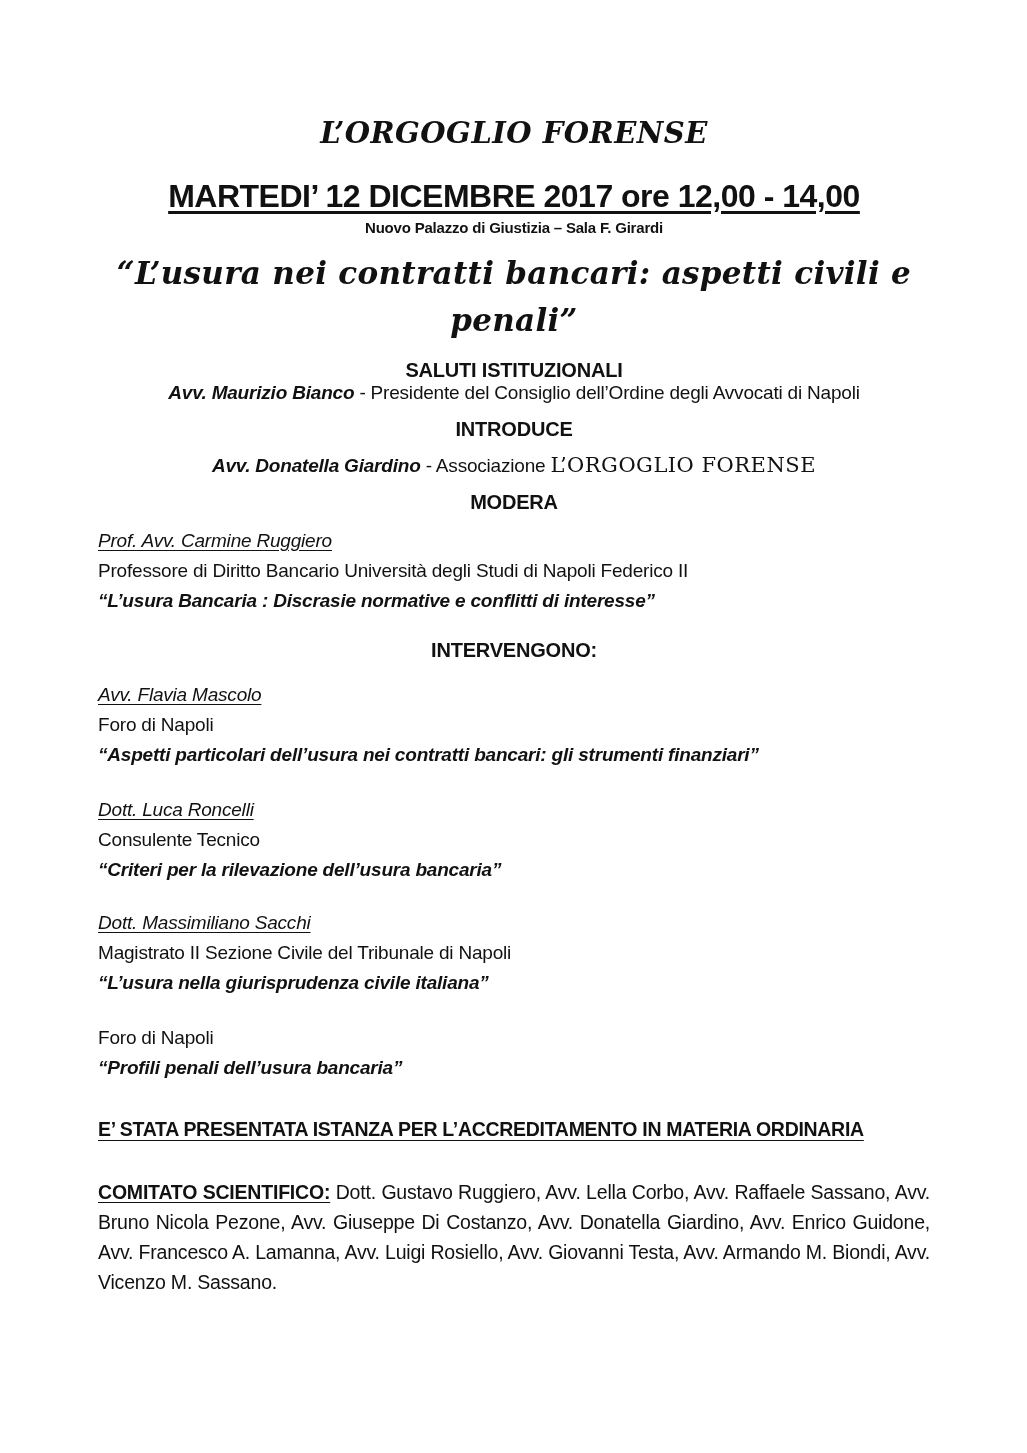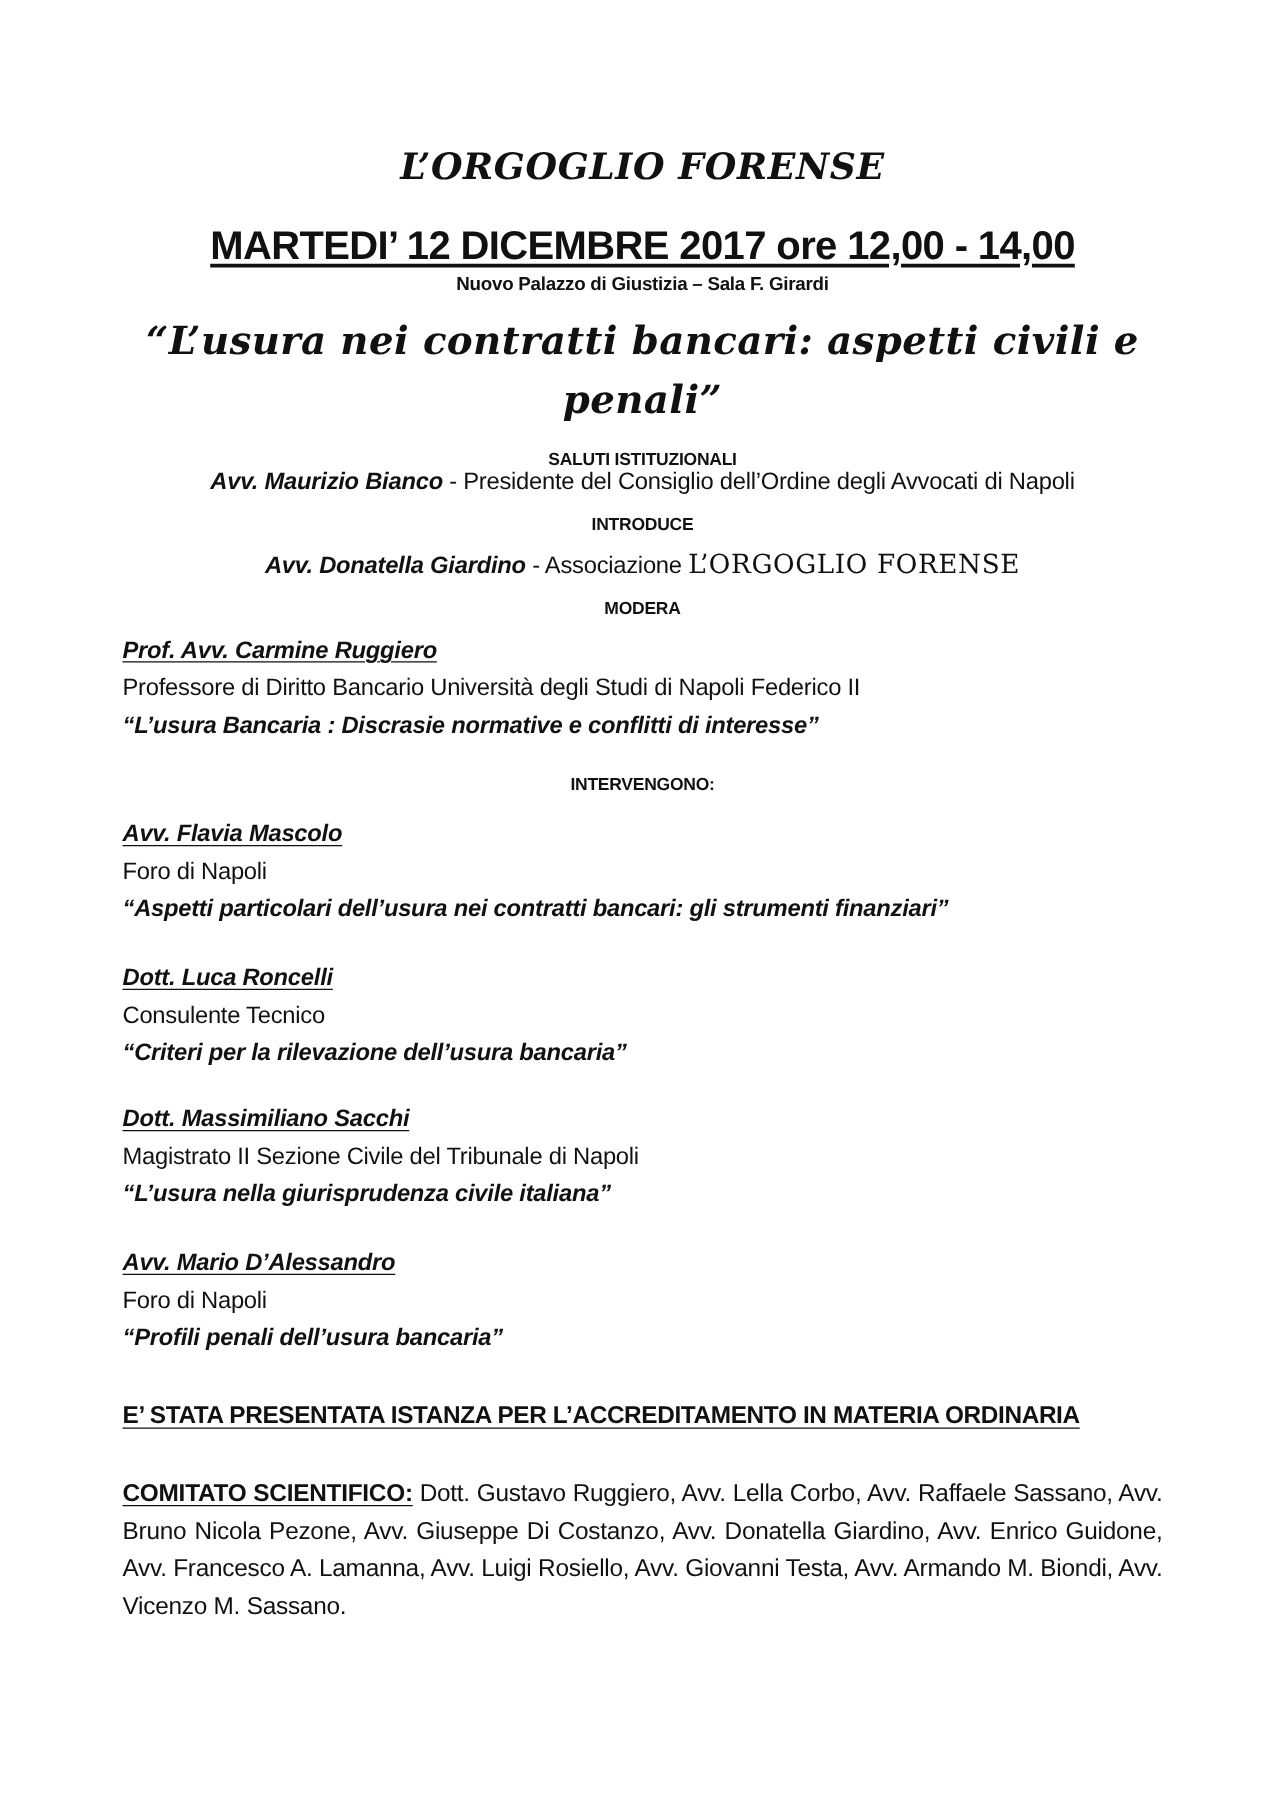--- a/index.html
+++ b/index.html
@@ -47,21 +47,21 @@
   }
   .event-title {
     margin-top: 14px;
     text-align: center;
     font-size: 31px;
     line-height: 1.5;
     letter-spacing: 0.3px;
   }
   .section-header {
     text-align: center;
-    font-size: 14px;
+    font-size: 20px;
     font-weight: 700;
     letter-spacing: -0.2px;
   }
   .saluti-header { margin-top: 16px; }
   .centered-line {
     text-align: center;
     font-size: 19px;
     letter-spacing: -0.2px;
   }
   .person-inline-name {
@@ -80,21 +80,21 @@
   }
   .modera-header { margin-top: 14px; }
   .speaker-block {
     font-size: 19px;
     line-height: 30px;
     letter-spacing: -0.2px;
     text-align: left;
   }
   .moderator-block { margin-top: 12px; }
   .speaker-name {
-    font-weight: 700;
+    font-weight: 400;
     font-style: italic;
     text-decoration: underline;
     text-underline-offset: 3px;
   }
   .speaker-talk {
     font-weight: 700;
     font-style: italic;
   }
   .intervengono-header { margin-top: 23px; }
   .speaker-1 { margin-top: 18px; }
@@ -171,21 +171,20 @@
     <div class="speaker-talk">“Criteri per la rilevazione dell’usura bancaria”</div>
   </div>
 
   <div class="speaker-block speaker-3">
     <div><span class="speaker-name">Dott. Massimiliano Sacchi</span></div>
     <div>Magistrato II Sezione Civile del Tribunale di Napoli</div>
     <div class="speaker-talk">“L’usura nella giurisprudenza civile italiana”</div>
   </div>
 
   <div class="speaker-block speaker-4">
-    <div><span class="speaker-name">Avv. Mario D’Alessandro</span></div>
     <div>Foro di Napoli</div>
     <div class="speaker-talk">“Profili penali dell’usura bancaria”</div>
   </div>
 
   <div class="accreditation-line">
     <span>E’ STATA PRESENTATA ISTANZA PER L’ACCREDITAMENTO IN MATERIA ORDINARIA</span>
   </div>
 
   <div class="committee-paragraph">
     <span class="committee-label">COMITATO SCIENTIFICO:</span><span> Dott. Gustavo Ruggiero, Avv. Lella Corbo, Avv. Raffaele Sassano, Avv. Bruno Nicola Pezone, Avv. Giuseppe Di Costanzo, Avv. Donatella Giardino, Avv. Enrico Guidone, Avv. Francesco A. Lamanna, Avv. Luigi Rosiello, Avv. Giovanni Testa, Avv. Armando M. Biondi, Avv. Vicenzo M. Sassano.</span>

